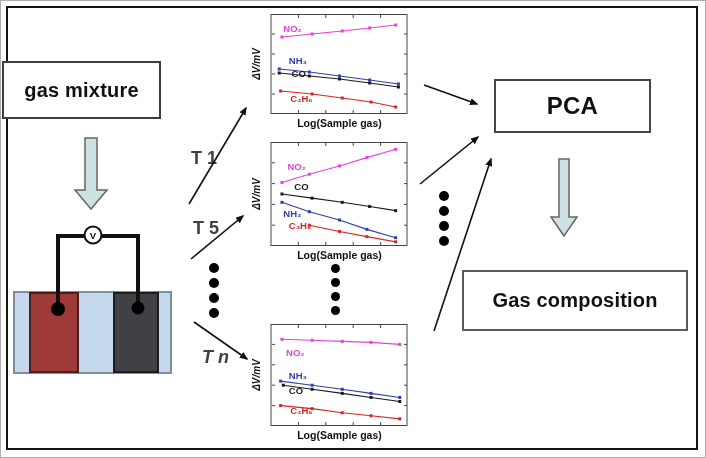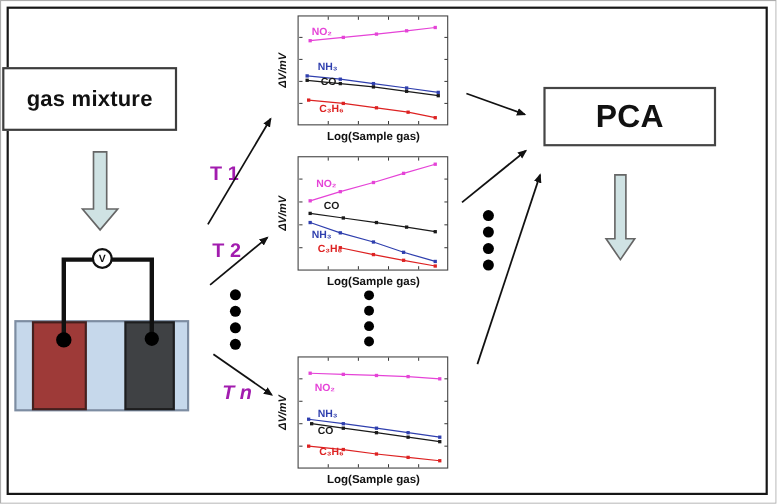--- a/index.html
+++ b/index.html
@@ -11,23 +11,23 @@
   .frame {
     position:absolute; left:5px; top:5px; width:688px; height:440px;
     border:2px solid #161616;
   }
   .labelbox {
     position:absolute; background:#fff; border:2px solid #3d3d3d;
     display:flex; align-items:center; justify-content:center;
     font-weight:bold; color:#111; letter-spacing:0.2px;
   }
   #gas-mixture-box { left:1px; top:60px; width:155px; height:54px; font-size:20px; }
-  #pca-box         { left:493px; top:78px; width:153px; height:50px; font-size:29px; border-color:#454545; }
+  #pca-box         { left:493px; top:78px; width:153px; height:50px; font-size:24px; border-color:#454545; }
   #gas-composition-box { left:461px; top:269px; width:222px; height:57px; font-size:20px; border-color:#5a5a5a; }
-  .t-label { position:absolute; font-weight:bold; font-size:18px; color:#a21caf; }
+  .t-label { position:absolute; font-weight:bold; font-size:18px; color:#404040; }
   #t1-label { left:190px; top:147px; }
   #t2-label { left:192px; top:217px; }
   #tn-label { left:201px; top:346px;font-style:italic; }
   .dots-col { position:absolute; display:flex; flex-direction:column; gap:5px; }
   .dots-col .dot { width:10px; height:10px; border-radius:50%; background:#000; }
   #dots-left   { left:208px; top:262px; }
   #dots-middle { left:330px; top:263px; }
   #dots-middle .dot { width:9px; height:9px; }
   #dots-right  { left:438px; top:190px; }
   .chart-svg { position:absolute; overflow:visible; }
@@ -53,21 +53,21 @@
     <rect x="21" y="70" width="48" height="79" fill="#9e3a38" stroke="#44201e" stroke-width="2"></rect>
     <rect x="105" y="70" width="44" height="79" fill="#3f4144" stroke="#1d1d1f" stroke-width="2"></rect>
     <polyline points="49,86 49,13 129,13 129,85" fill="none" stroke="#111" stroke-width="4"></polyline>
     <circle cx="49" cy="86" r="7" fill="#000"></circle>
     <circle cx="129" cy="85" r="6.5" fill="#000"></circle>
     <circle cx="84" cy="12" r="8.5" fill="#fff" stroke="#111" stroke-width="2"></circle>
     <text x="84" y="15.5" font-size="9.5" font-weight="bold" text-anchor="middle" fill="#111">V</text>
   </svg>
 
   <div class="t-label" id="t1-label">T 1</div>
-  <div class="t-label" id="t2-label">T 2</div>
+  <div class="t-label" id="t2-label">T 5</div>
   <div class="t-label" id="tn-label">T n</div>
 
   <div class="dots-col" id="dots-left">
     <div class="dot"></div>
       <div class="dot"></div>
       <div class="dot"></div>
       <div class="dot"></div>
   </div>
   <div class="dots-col" id="dots-middle">
     <div class="dot"></div>
@@ -244,13 +244,16 @@
   </svg>
 
   <div class="labelbox" id="pca-box">
     <span>PCA</span>
   </div>
 
   <svg class="overlay" style="left:547px; top:157px;" width="32" height="80">
     <polygon points="16,78 3,59 11,59 11,1 21,1 21,59 29,59" fill="#cfe2e3" stroke="#666" stroke-width="1.5"></polygon>
   </svg>
 
+  <div class="labelbox" id="gas-composition-box">
+    <span>Gas composition</span>
+  </div>
 </div>
 
 </body></html>

